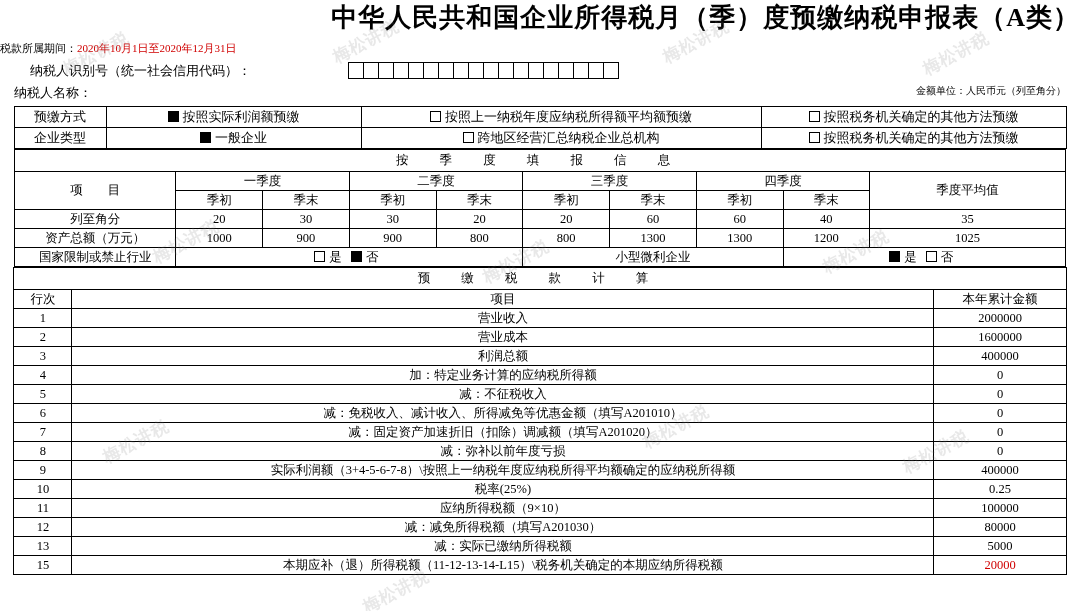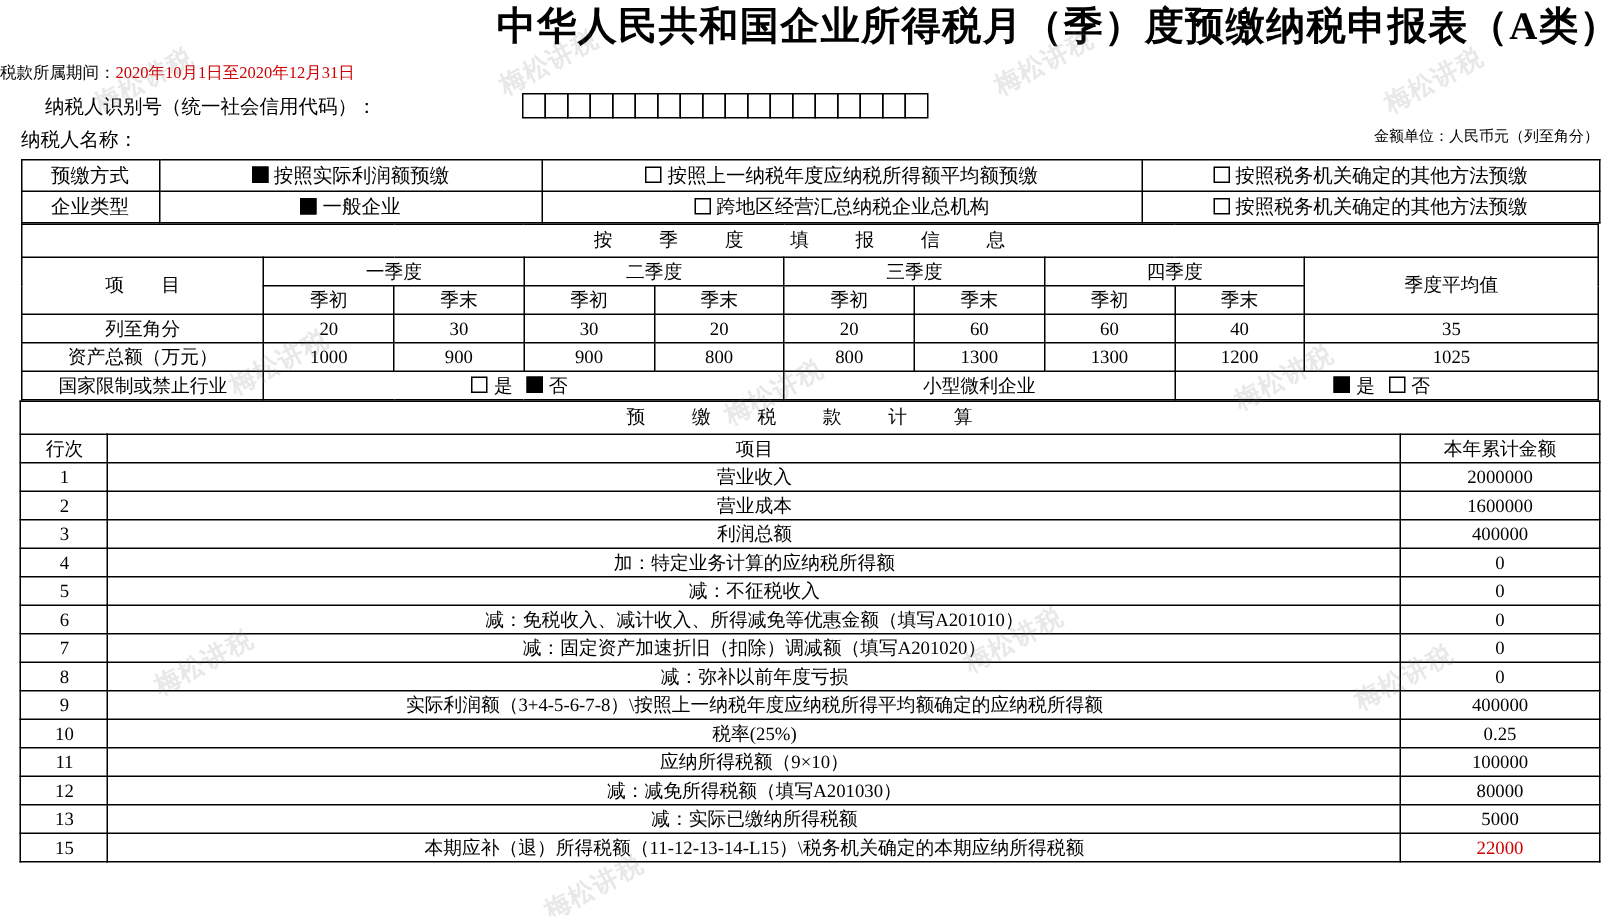--- a/index.html
+++ b/index.html
@@ -315,18 +315,18 @@
           <td class="c">80000</td>
         </tr>
     <tr>
           <td class="c">13</td>
           <td class="l">减：实际已缴纳所得税额</td>
           <td class="c">5000</td>
         </tr>
     <tr>
           <td class="c">15</td>
           <td class="l">本期应补（退）所得税额（11-12-13-14-L15）\税务机关确定的本期应纳所得税额</td>
-          <td class="c red">22000</td>
+          <td class="c red">20000</td>
         </tr>
   </tbody>
     </table>
 
 </div>
 
 </body></html>

